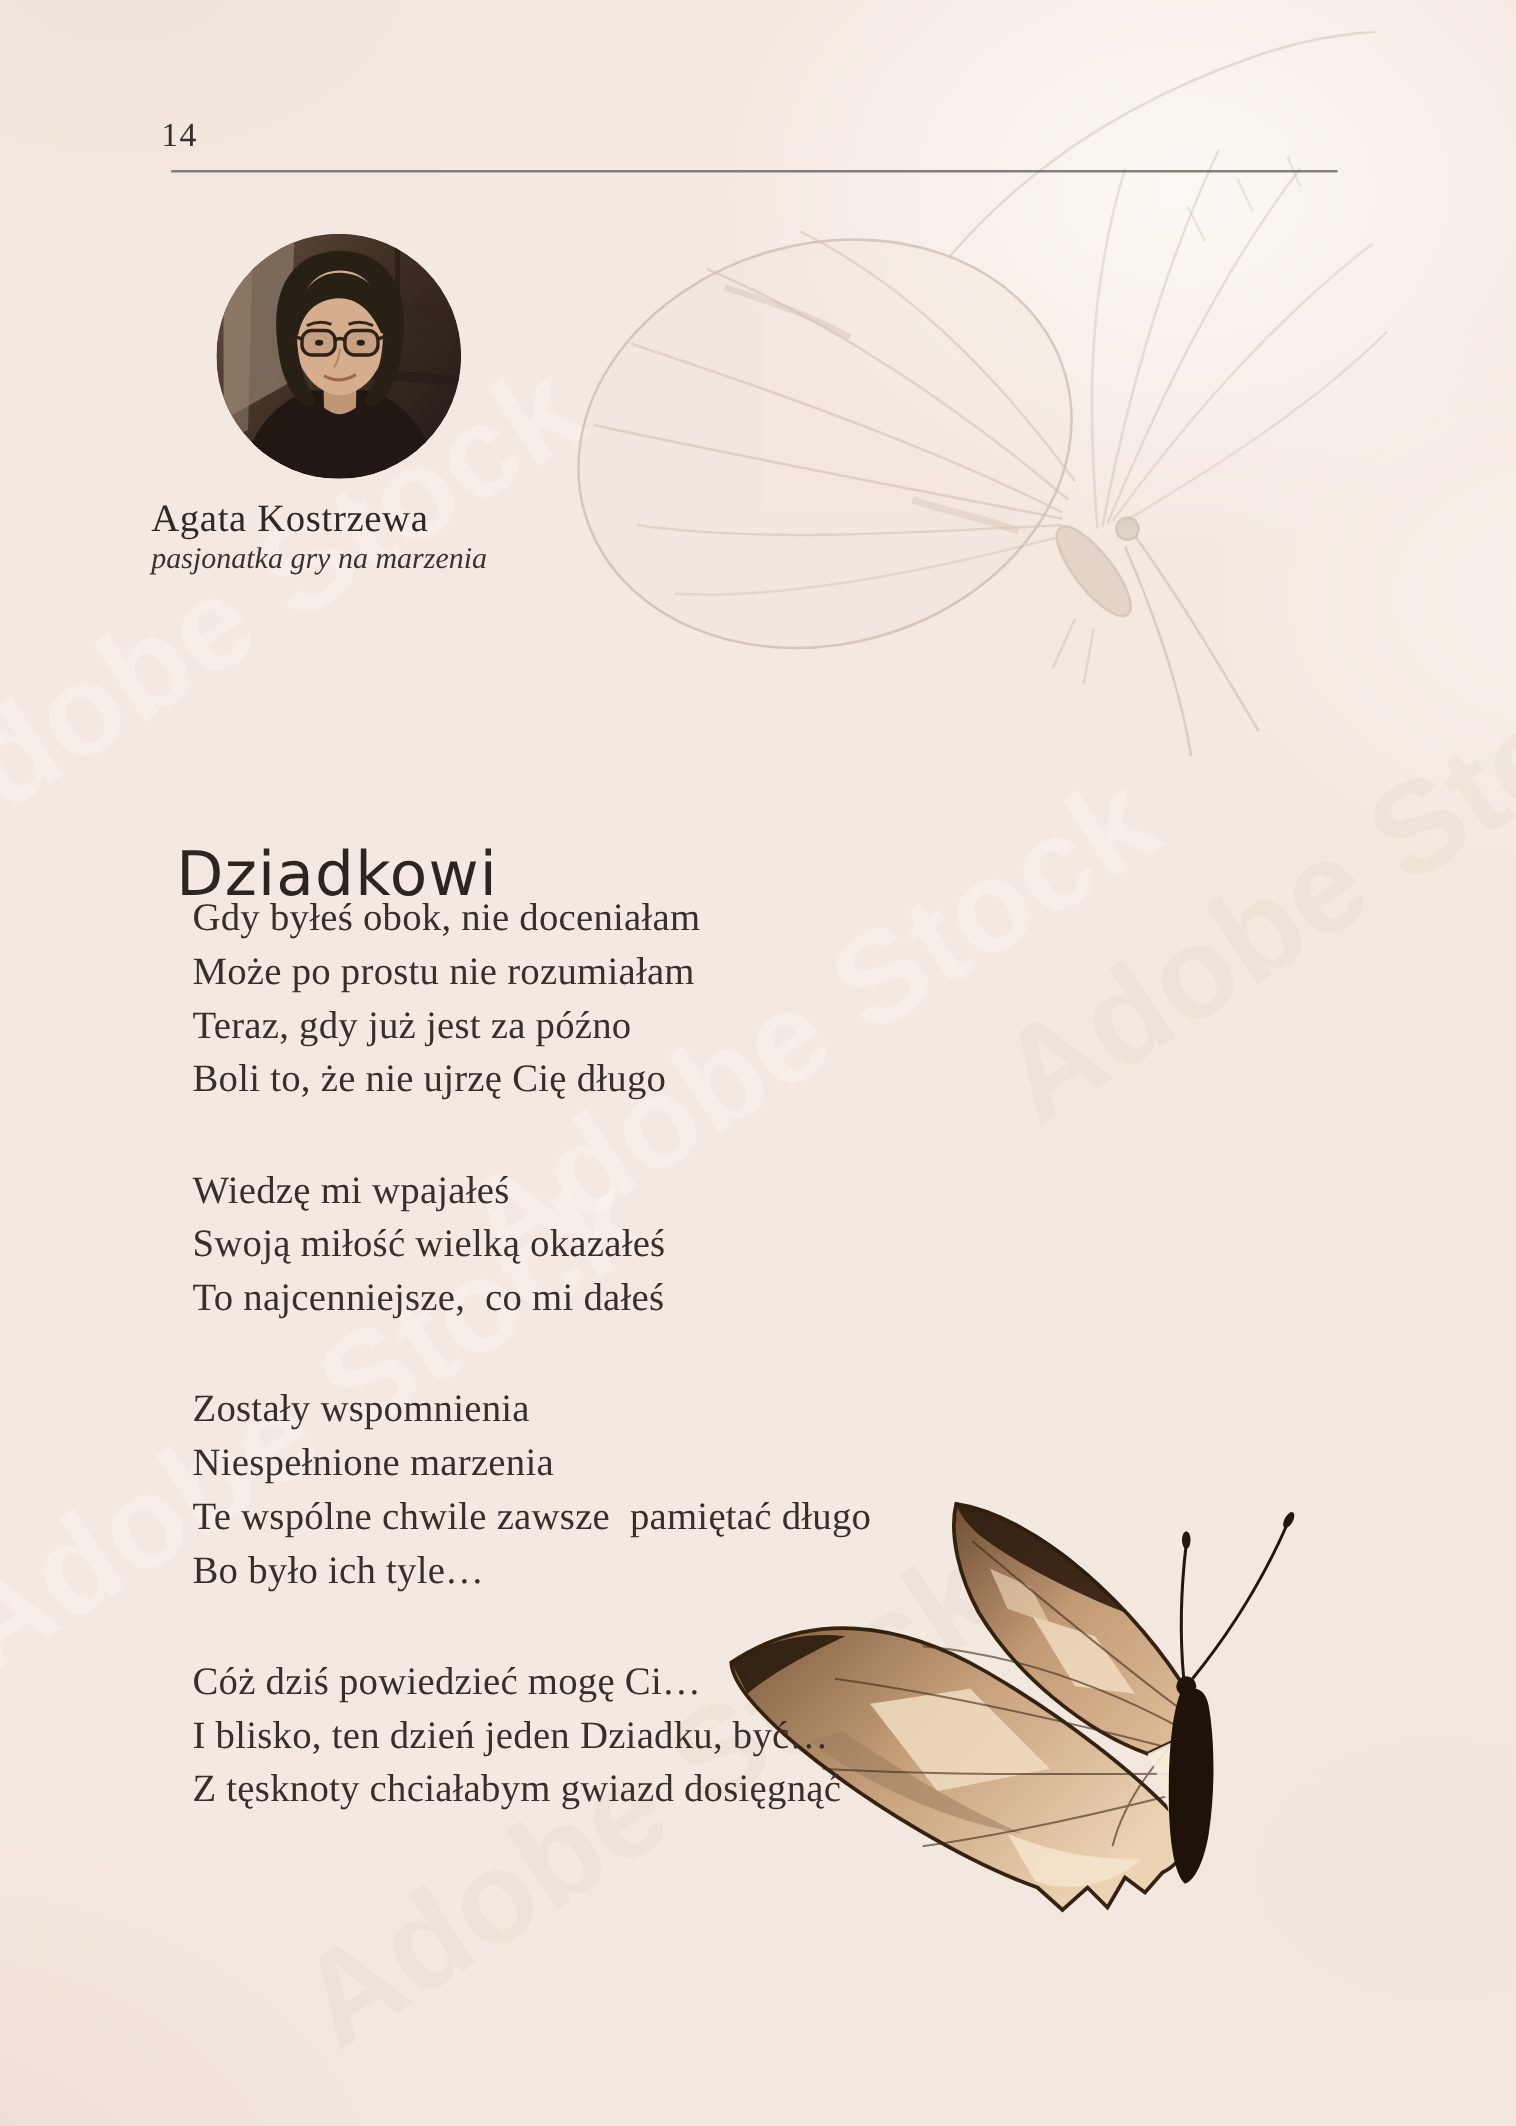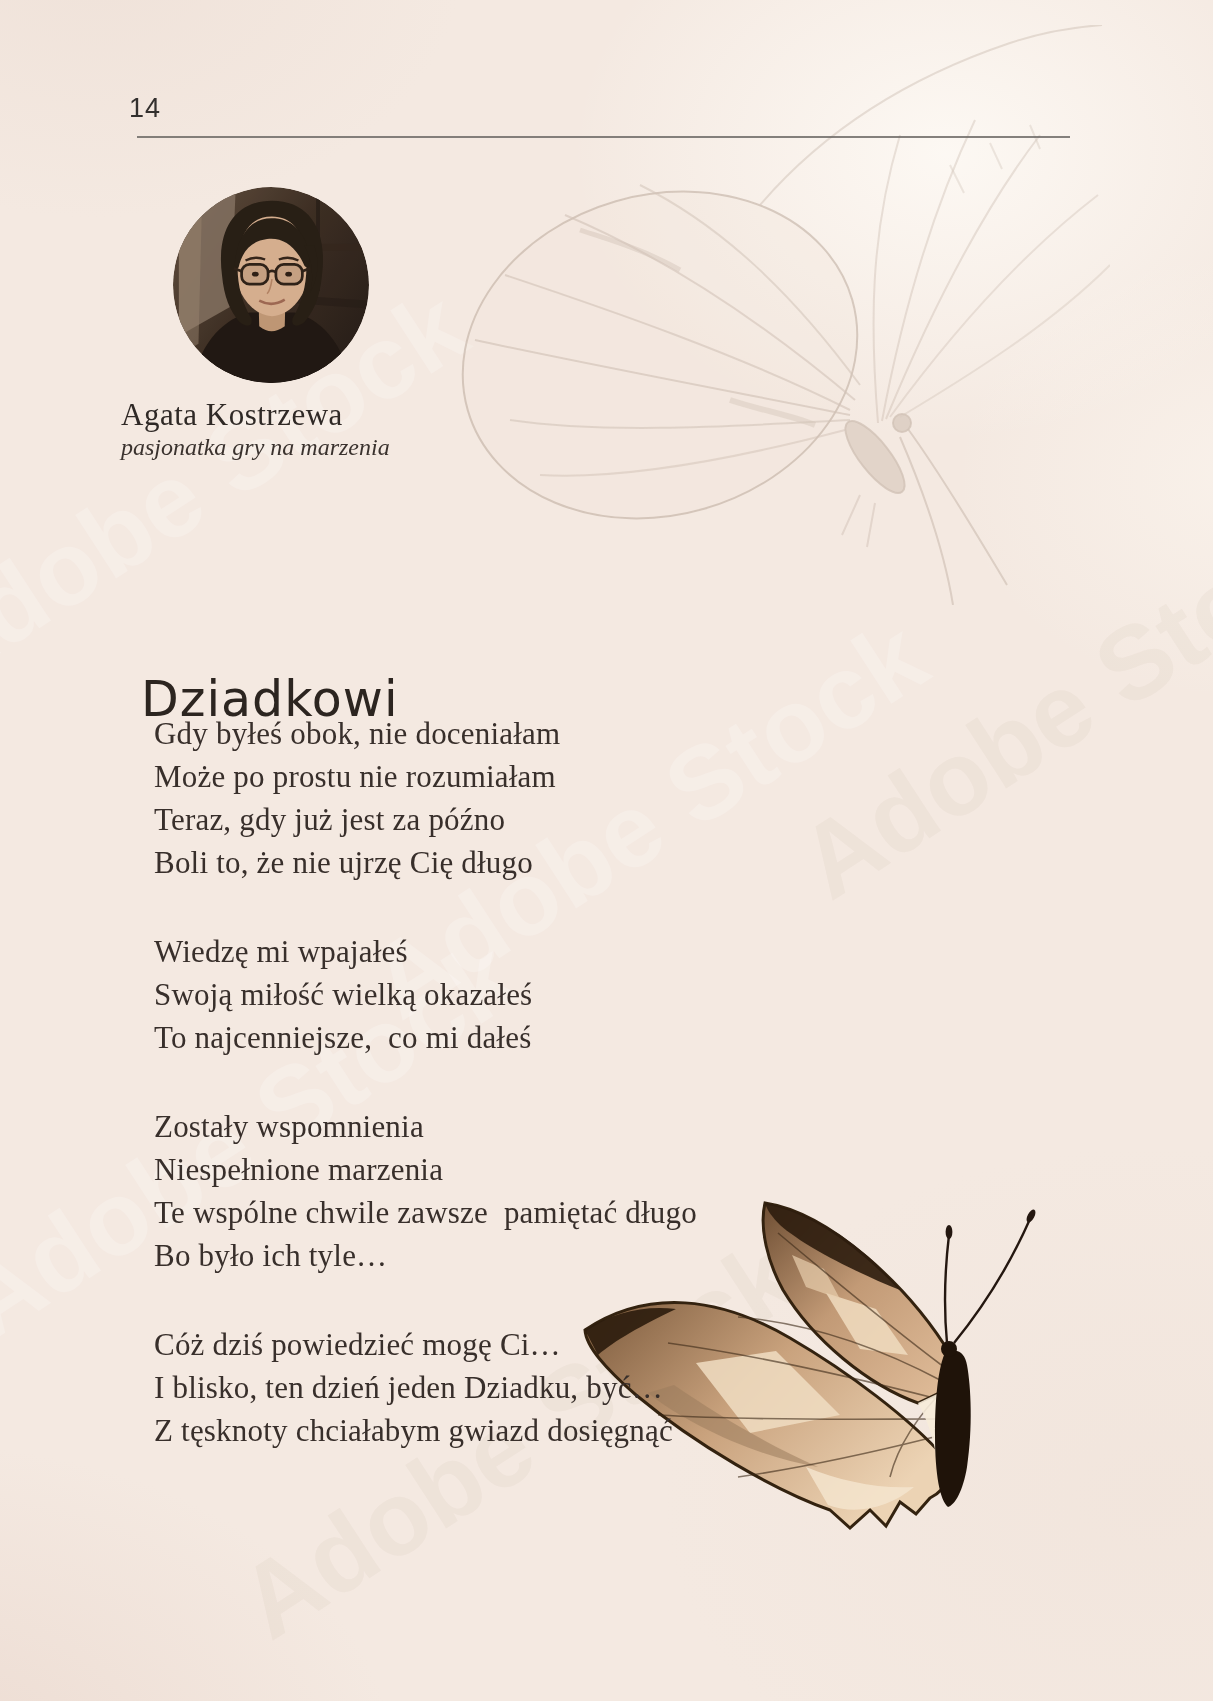--- a/index.html
+++ b/index.html
@@ -9,21 +9,21 @@
     background:
       radial-gradient(ellipse 520px 400px at 78% 9%, rgba(253,249,244,.95), rgba(253,249,244,0) 72%),
       radial-gradient(ellipse 420px 320px at 103% 28%, rgba(250,243,236,.8), rgba(250,243,236,0) 70%),
       radial-gradient(ellipse 650px 450px at -6% 104%, rgba(235,217,207,.85), rgba(235,217,207,0) 72%),
       radial-gradient(ellipse 520px 360px at 8% -2%, rgba(238,224,215,.75), rgba(238,224,215,0) 70%),
       radial-gradient(ellipse 700px 500px at 95% 88%, rgba(240,227,218,.6), rgba(240,227,218,0) 70%),
       #f4e9e1;
   }
   .abs{position:absolute;}
   .page-number{
-    left:129px;top:93px;font-family:Liberation Sans, sans-serif;
+    left:129px;top:93px;font-family:Liberation Serif, serif;
     font-size:27px;color:#33302e;letter-spacing:1px;
   }
   .rule{left:137px;top:136px;width:933px;height:2px;background:#6f6b67;opacity:.85;}
   .avatar{
     left:173px;top:187px;width:196px;height:196px;border-radius:50%;overflow:hidden;
   }
   .author-block{left:121px;top:398px;width:340px;color:#2f2926;}
   .author-name{font-size:31px;line-height:1.1;letter-spacing:.5px;}
   .author-role{font-size:24px;line-height:1.25;font-style:italic;color:#3a322e;}
   .poem-title{

